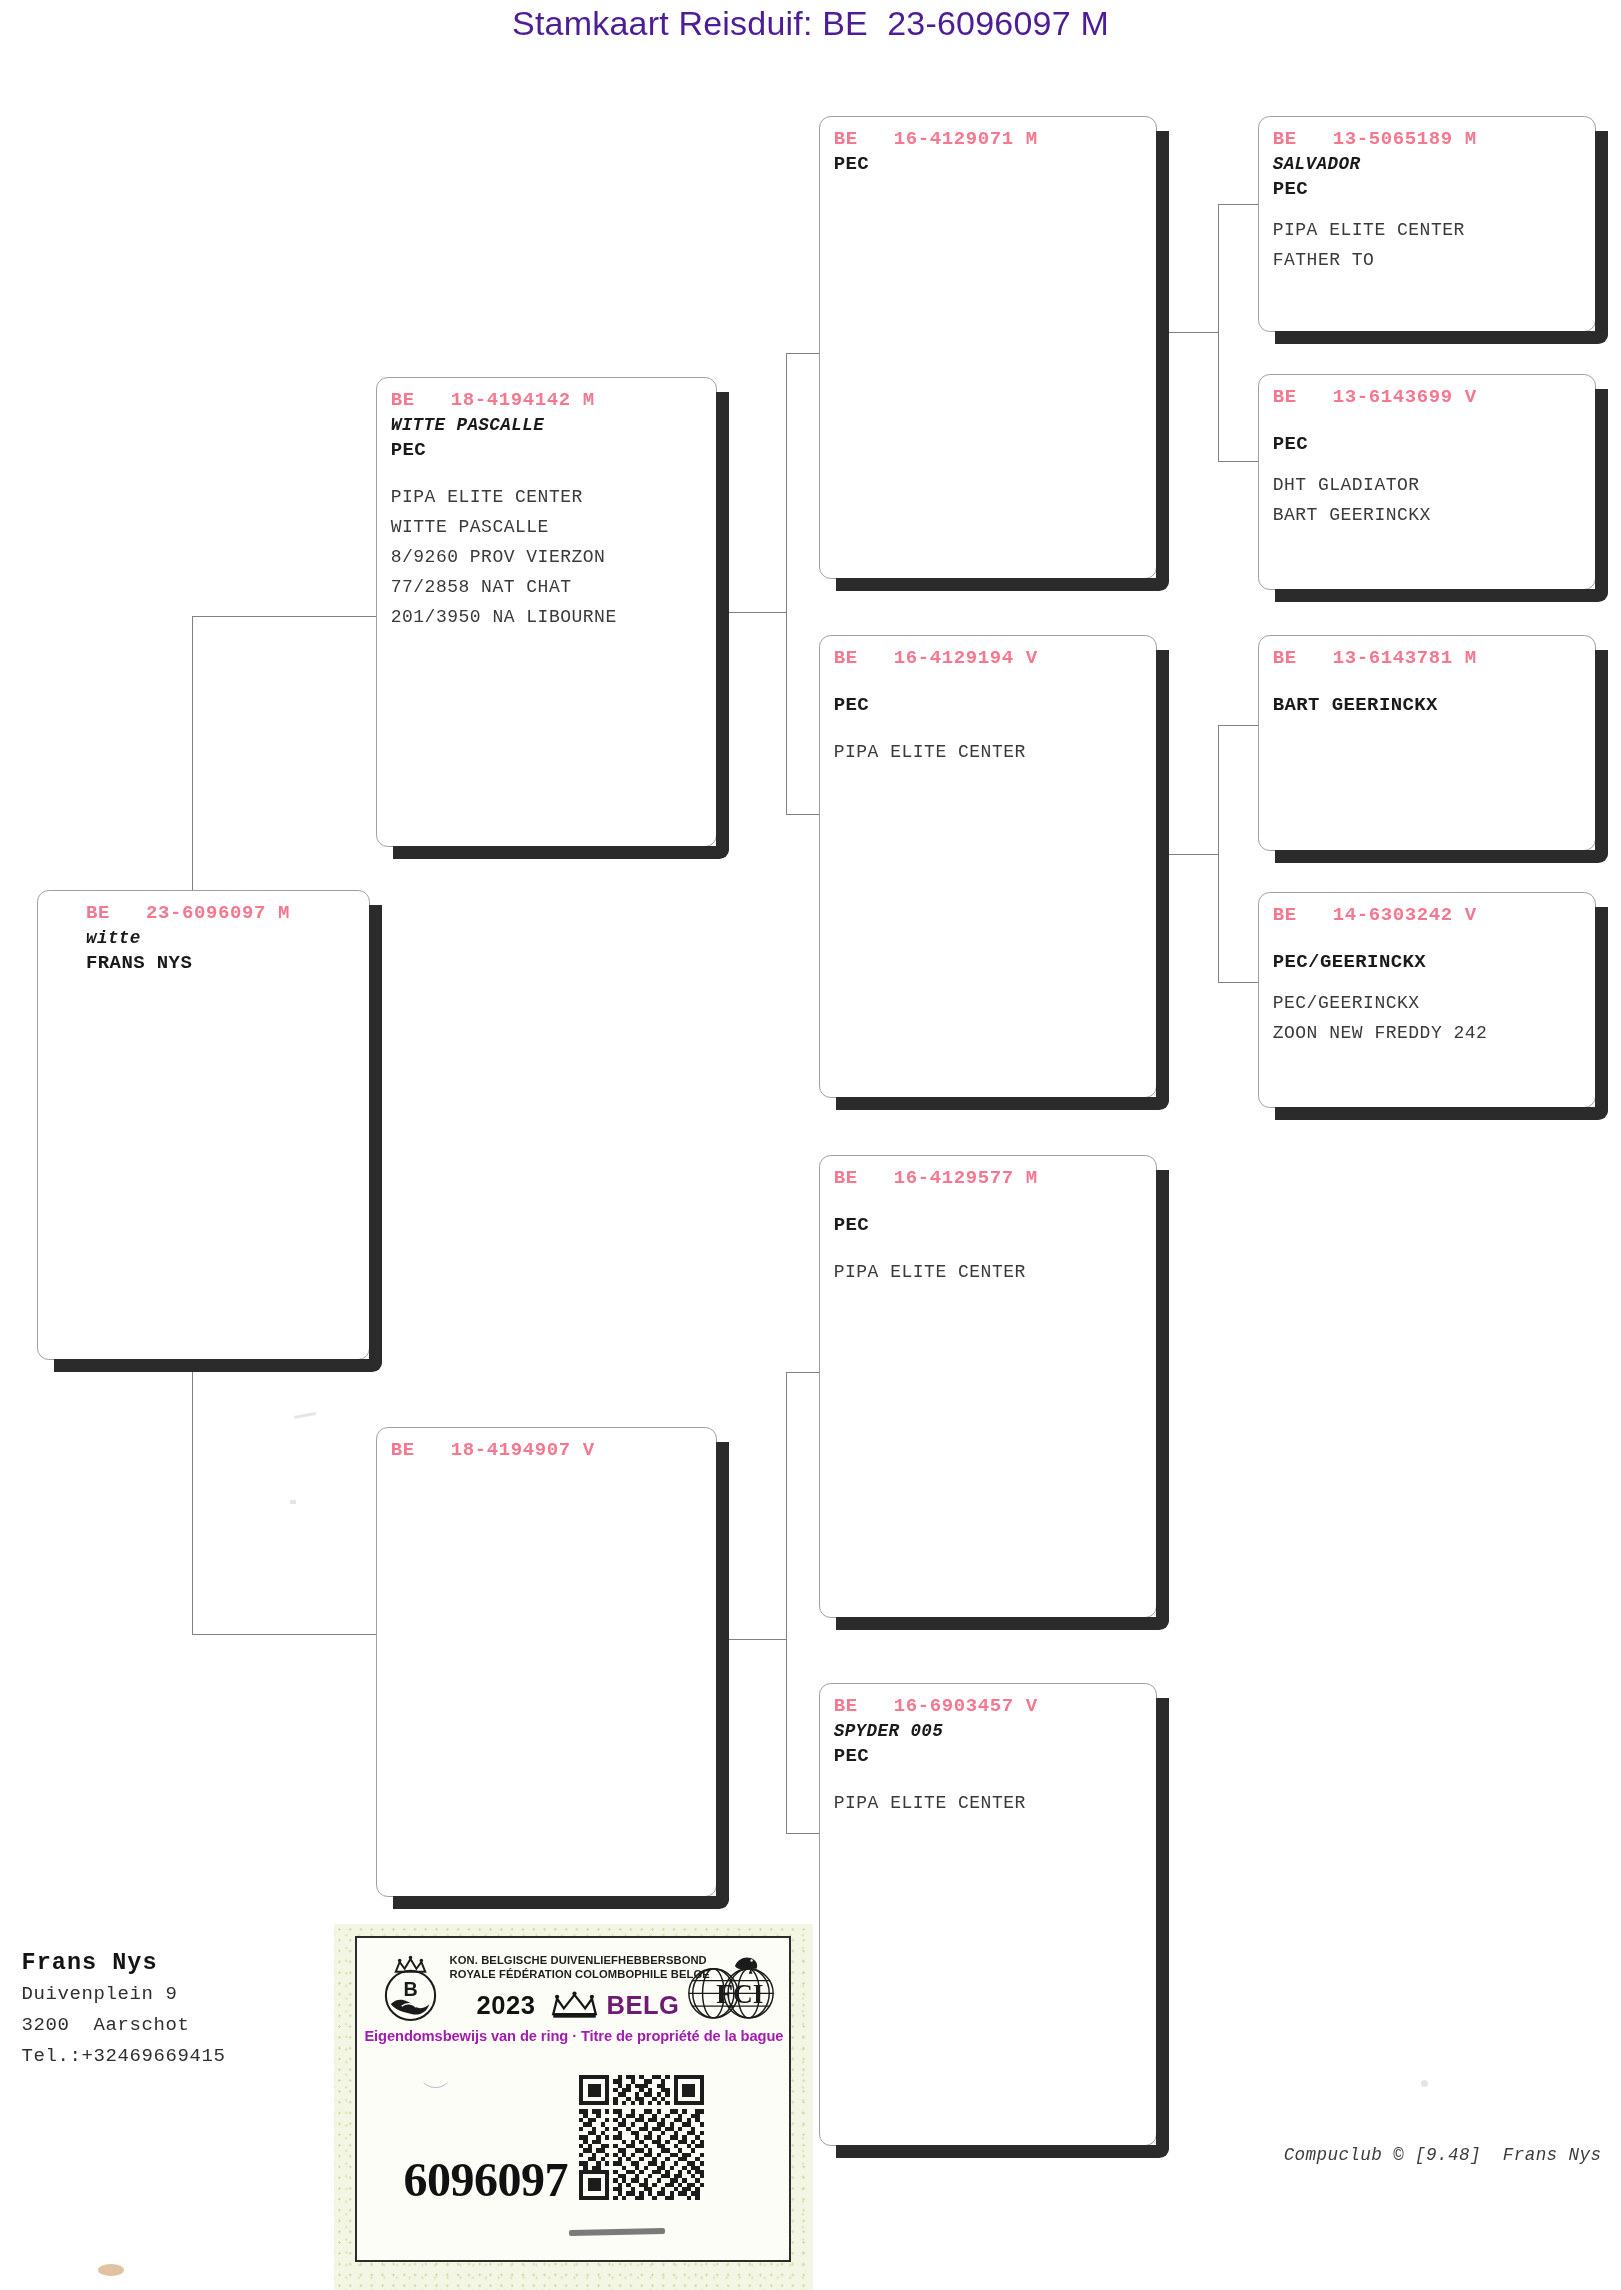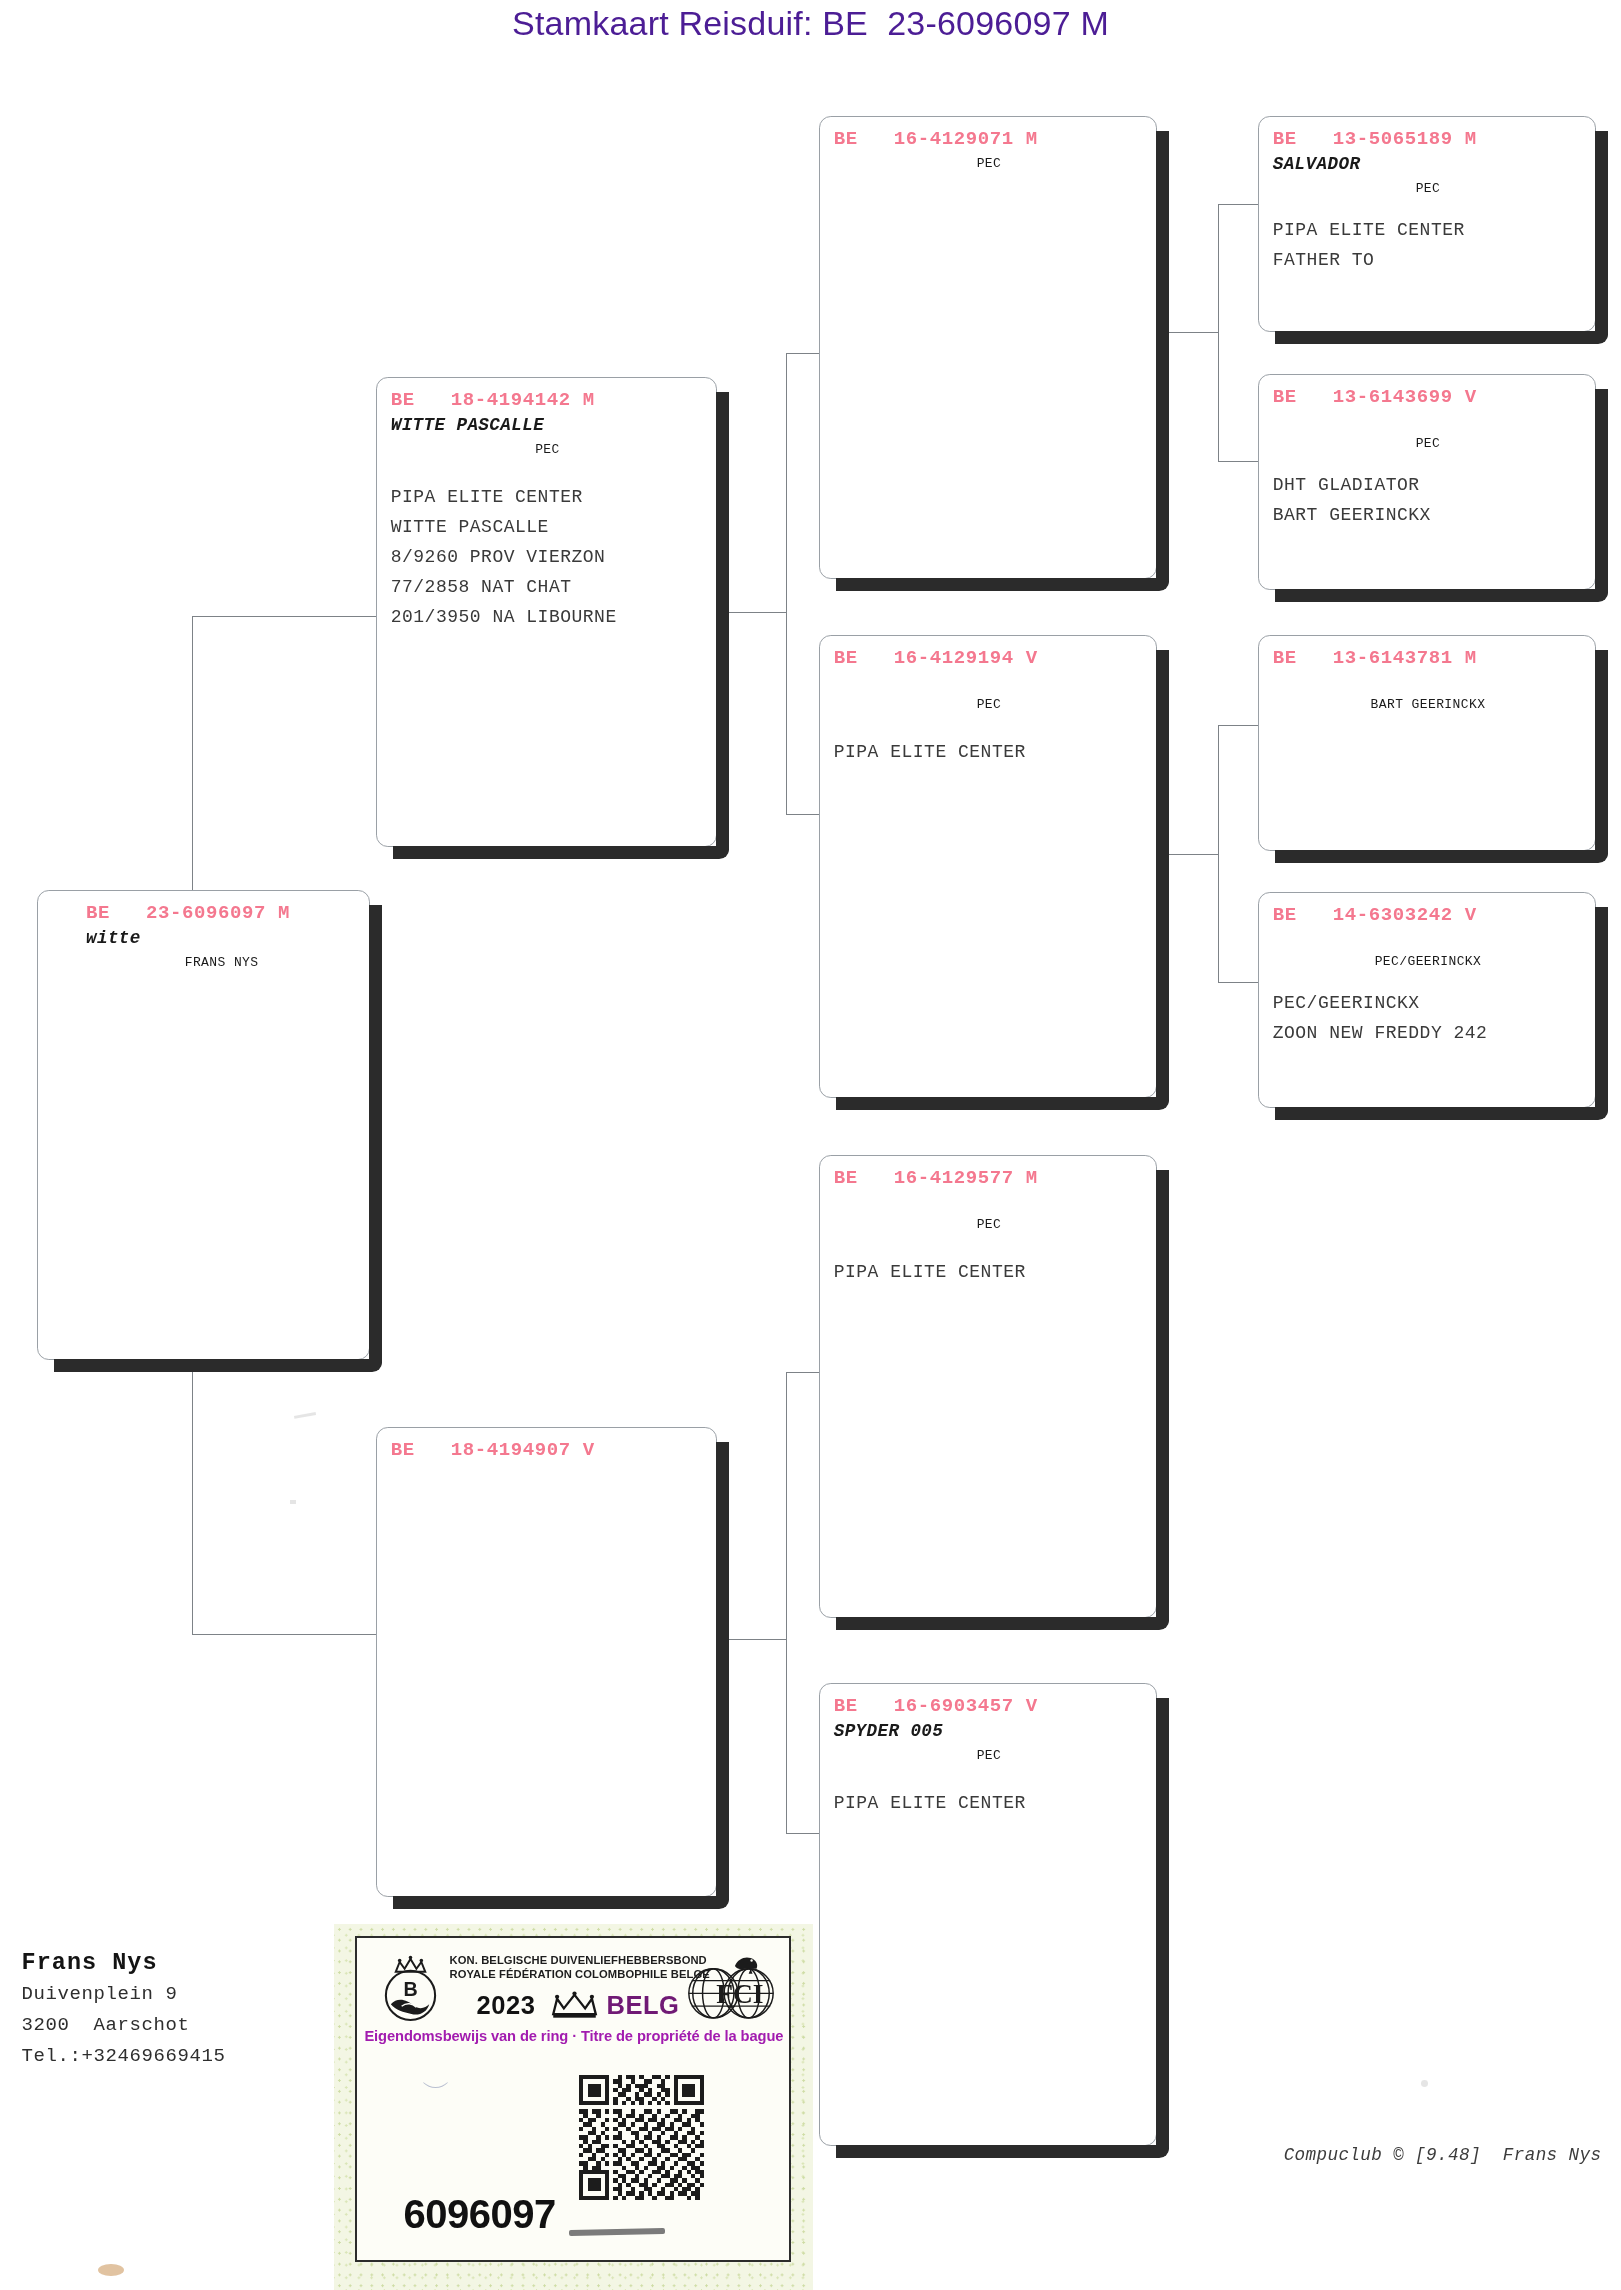--- a/index.html
+++ b/index.html
@@ -74,27 +74,26 @@
   .nickname {
     font-weight: bold;
     font-style: italic;
     font-size: 17.6px;
     color: #1a1a1a;
     letter-spacing: 0.4px;
     white-space: pre;
     line-height: 24.5px;
   }
   .loft {
-    font-weight: normal;
-    font-size: 13px;
+    font-weight: bold;
+    font-size: 19px;
     color: #1a1a1a;
     letter-spacing: 0.4px;
     white-space: pre;
     line-height: 24.5px;
-    text-align: center;
   }
   .notes {
     margin-top: 19.6px;
     font-size: 18px;
     color: #3a3a3a;
     letter-spacing: 0.5px;
     line-height: 30px;
     white-space: pre-line;
   }
   .notes.tight { margin-top: 13.7px; }
@@ -203,26 +202,25 @@
     font-size: 14.7px;
     font-weight: bold;
     color: #a21caf;
     letter-spacing: -0.1px;
     white-space: pre;
   }
   #cert-ringnumber {
     position: absolute;
     left: 47px;
     top: 214px;
-    font-family: Liberation Sans, sans-serif;
-    font-size: 40px;
+    font-family: Liberation Serif, serif;
+    font-size: 48px;
     font-weight: bold;
     color: #111111;
     letter-spacing: -0.5px;
-    margin-top: 40px;
   }
   
   #cert-emblem {
     position: absolute;
     left: 21.6px;
     top: 15.7px;
     width: 65px;
     height: 73px;
   }
   

